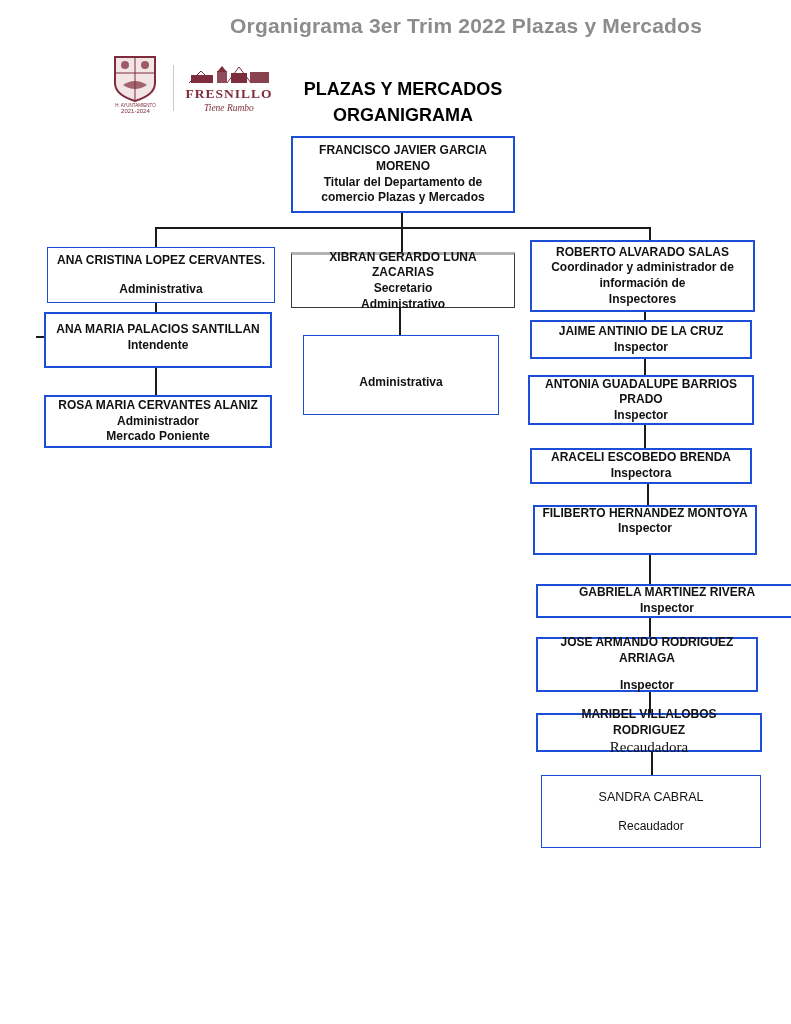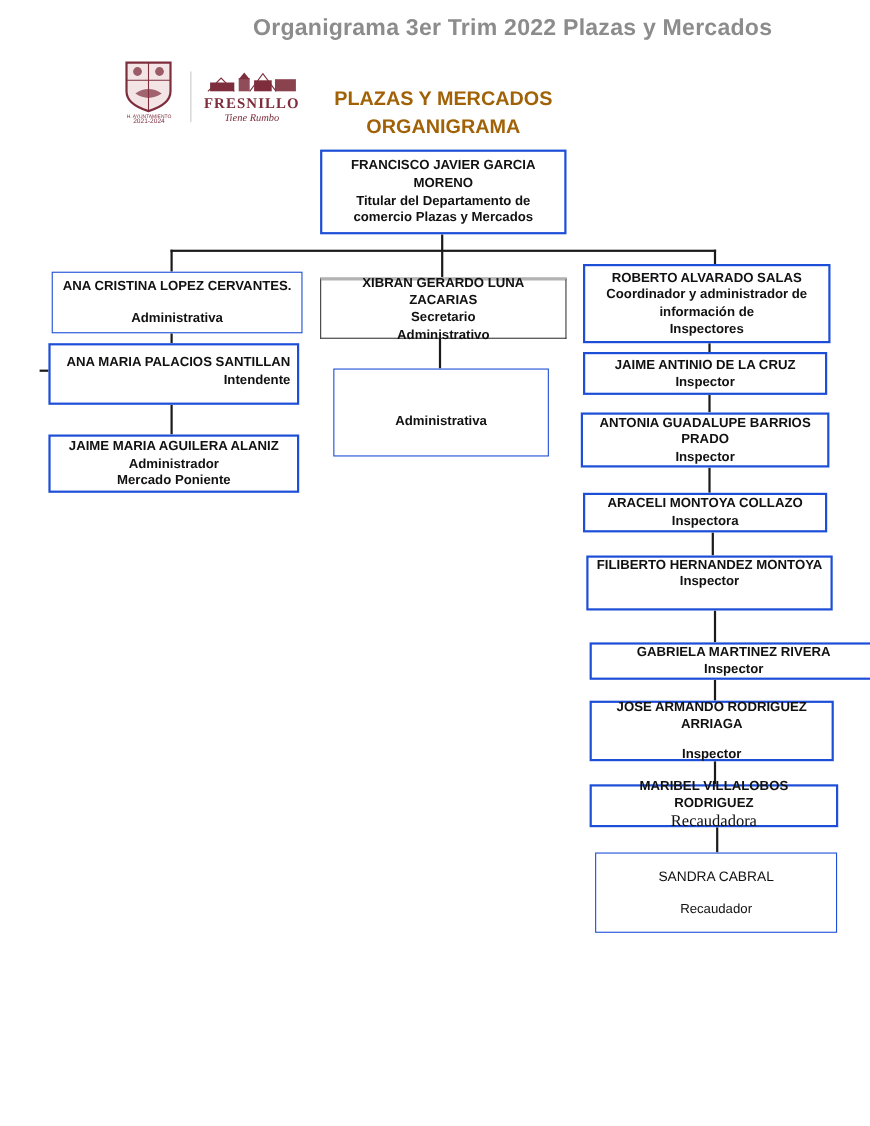--- a/index.html
+++ b/index.html
@@ -3,21 +3,21 @@
 <meta charset="utf-8">
 <style>
   html,body{margin:0;padding:0;background:#fff;}
   #page{position:relative;width:791px;height:1024px;background:#ffffff;overflow:hidden;
         font-family:"Liberation Sans",sans-serif;color:#111;}
 
   
   #header-title{position:absolute;left:230px;top:14px;width:520px;
     font-size:21px;font-weight:bold;color:#8c8c8c;letter-spacing:.2px;}
   #main-heading{position:absolute;left:263px;top:76px;width:280px;text-align:center;
-    font-size:18px;font-weight:bold;color:#a16207;line-height:1.45;}
+    font-size:18px;font-weight:bold;color:#000000;line-height:1.45;}
 
   
   #logo{position:absolute;left:106px;top:52px;width:170px;height:72px;display:flex;align-items:center;}
   #crest{width:60px;height:66px;position:relative;text-align:center;}
   #crest svg{display:block;margin:0 auto;}
   .crest-cap{font-size:4.5px;color:#7e2d3c;line-height:1.2;}
   .crest-years{font-size:6px;color:#7e2d3c;}
   #logo-divider{width:1px;height:46px;background:#c9c9c9;margin:0 8px;}
   #wordmark{width:96px;text-align:center;color:#7e2d3c;}
   #wordmark svg{display:block;margin:0 auto 1px auto;}
@@ -27,21 +27,21 @@
   
   .node{position:absolute;background:#fff;border:4px solid #1d4ed8;box-sizing:border-box;
     display:flex;flex-direction:column;justify-content:center;align-items:center;
     text-align:center;padding:3px 6px;line-height:1.3;}
   .nm{font-size:12px;font-weight:bold;white-space:pre-line;}
   .rl{font-size:12px;font-weight:bold;white-space:pre-line;}
 
   #n-francisco{left:291px;top:136px;width:224px;height:77px;border-width:2px;}
   #n-ana-cristina{left:47px;top:247px;width:228px;height:56px;border-width:1px;}
   #n-ana-cristina .rl{margin-top:13px;}
-  #n-ana-maria{left:44px;top:312px;width:228px;height:56px;border-width:2px;justify-content:flex-start;padding-top:8px;align-items:flex-end;}
+  #n-ana-maria{left:44px;top:312px;width:228px;height:56px;border-width:2px;justify-content:flex-start;padding-top:8px;}
   #n-rosa-maria{left:44px;top:395px;width:228px;height:53px;border-width:2px;}
   #n-xibran{left:291px;top:252px;width:224px;height:56px;border:1.5px solid #3a3a3a;border-top:3px solid #b3b3b3;}
   #n-brenda{left:303px;top:335px;width:196px;height:80px;border-width:1.5px;}
   #n-brenda .rl{margin-top:16px;}
   #n-roberto{left:530px;top:240px;width:225px;height:72px;border-width:2.5px;}
   #n-jaime{left:530px;top:320px;width:222px;height:39px;border-width:2px;}
   #n-antonia{left:528px;top:375px;width:226px;height:50px;border-width:2px;}
   #n-araceli{left:530px;top:448px;width:222px;height:36px;border-width:2px;}
   #n-filiberto{left:533px;top:505px;width:224px;height:50px;border-width:2.5px;justify-content:flex-end;padding-bottom:16px;}
   #n-gabriela{left:536px;top:584px;width:262px;height:34px;border-width:2px;}
@@ -122,21 +122,21 @@
     <div class="nm">ANA CRISTINA LOPEZ CERVANTES.</div>
     <div class="rl">Administrativa</div>
   </div>
 
   <div class="node" id="n-ana-maria">
     <div class="nm">ANA MARIA PALACIOS SANTILLAN</div>
     <div class="rl">Intendente</div>
   </div>
 
   <div class="node" id="n-rosa-maria">
-    <div class="nm">JAIME MARIA AGUILERA ALANIZ</div>
+    <div class="nm">ROSA MARIA CERVANTES ALANIZ</div>
     <div class="rl">Administrador
 Mercado Poniente</div>
   </div>
 
   <div class="node" id="n-xibran">
     <div class="nm">XIBRAN GERARDO LUNA ZACARIAS</div>
     <div class="rl">Secretario
 Administrativo</div>
   </div>
 
@@ -154,21 +154,21 @@
     <div class="nm">JAIME ANTINIO DE LA CRUZ</div>
     <div class="rl">Inspector</div>
   </div>
 
   <div class="node" id="n-antonia">
     <div class="nm">ANTONIA GUADALUPE BARRIOS PRADO</div>
     <div class="rl">Inspector</div>
   </div>
 
   <div class="node" id="n-araceli">
-    <div class="nm">ARACELI MONTOYA COLLAZO</div>
+    <div class="nm">ARACELI ESCOBEDO BRENDA</div>
     <div class="rl">Inspectora</div>
   </div>
 
   <div class="node" id="n-filiberto">
     <div class="nm">FILIBERTO HERNANDEZ MONTOYA</div>
     <div class="rl">Inspector</div>
   </div>
 
   <div class="node" id="n-gabriela">
     <div class="nm">GABRIELA MARTINEZ RIVERA</div>

